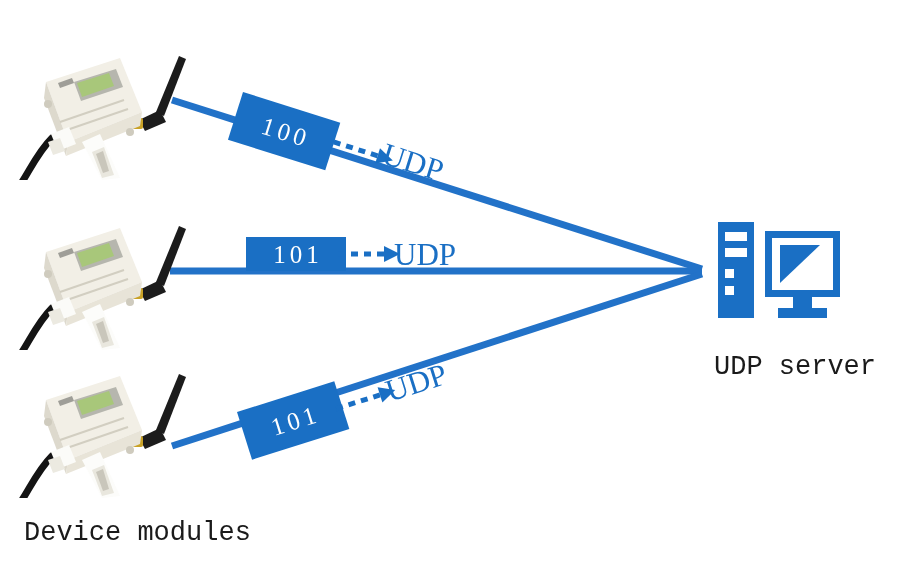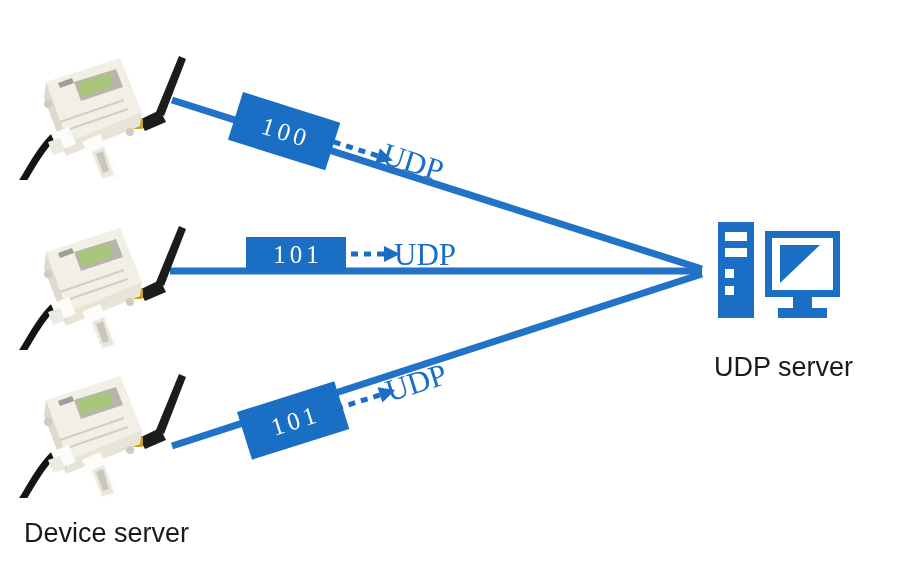--- a/index.html
+++ b/index.html
@@ -50,21 +50,21 @@
     white-space: nowrap;
   }
 
   
   .arrow { position: absolute; }
 
   
   .caption {
     position: absolute;
     color: #1a1a1a;
-    font-family: Liberation Sans, sans-serif;
+    font-family: Liberation Mono, monospace;
     white-space: nowrap;
   }
   #device-modules-label { left: 24px; top: 518px; font-size: 27px; }
   #udp-server-label     { left: 714px; top: 352px; font-size: 27px; }
 
   #server-icon { position: absolute; left: 714px; top: 218px; width: 130px; height: 120px; }
 </style>
 </head>
 <body>
 
@@ -204,15 +204,15 @@
     <rect x="58" y="20" width="61" height="52" fill="#ffffff"></rect>
 
     <path d="M66 65 L66 27 L106 27 Z" fill="#1a6fc4"></path>
 
     <rect x="79" y="79" width="19" height="11" fill="#1a6fc4"></rect>
     <rect x="64" y="90" width="49" height="10" fill="#1a6fc4"></rect>
   </svg>
 
   <div class="caption" id="udp-server-label">UDP server</div>
 
-  <div class="caption" id="device-modules-label">Device server</div>
+  <div class="caption" id="device-modules-label">Device modules</div>
 
 </div>
 
 </body></html>

